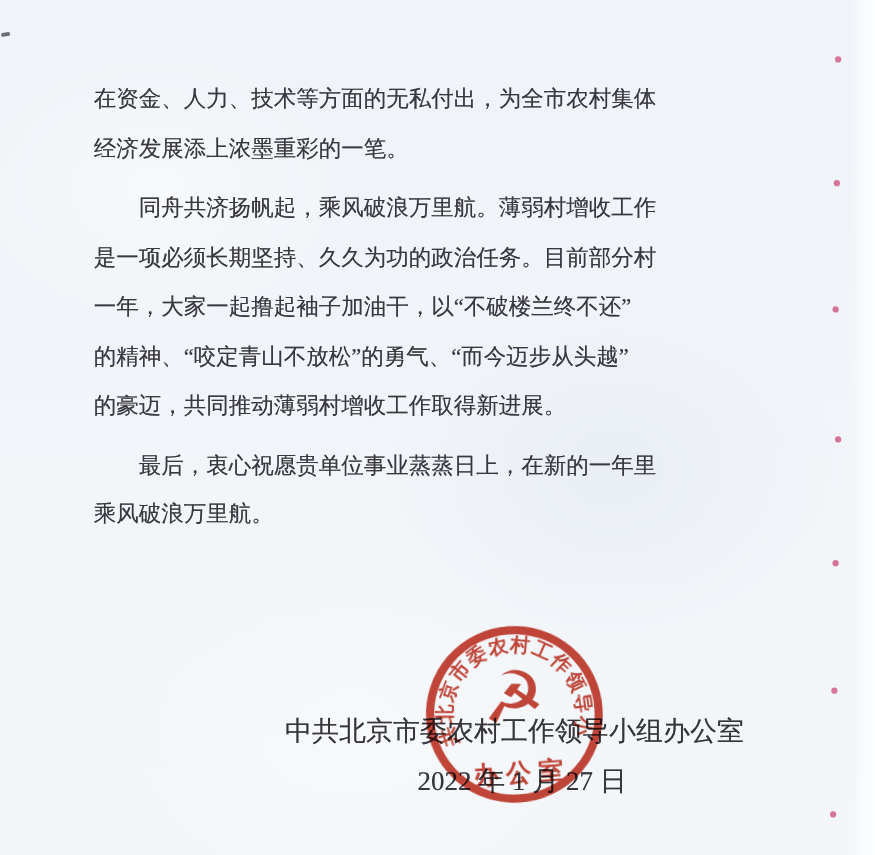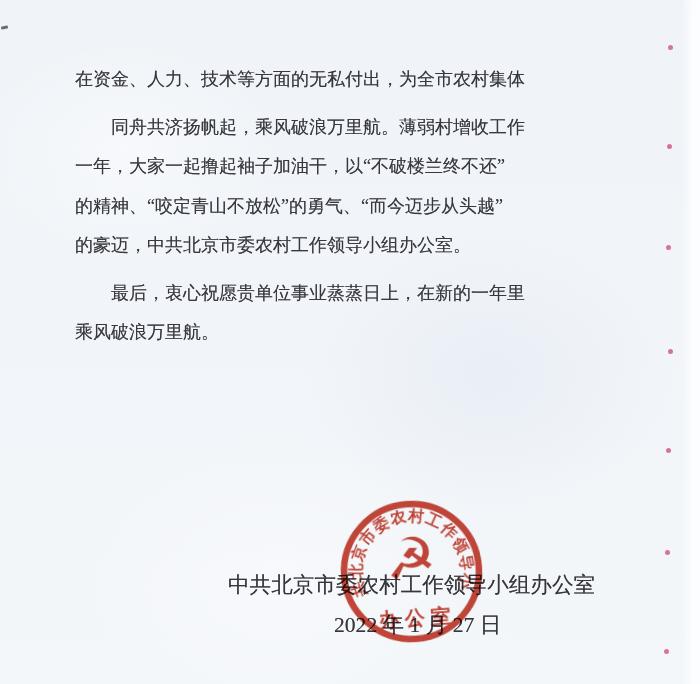--- a/index.html
+++ b/index.html
@@ -62,26 +62,28 @@
 </head>
 <body>
 
 <div class="page">
 
   <div class="right-strip"></div>
 
   <div class="body-text">
     <div class="para">
         <div class="tline">在资金、人力、技术等方面的无私付出，为全市农村集体</div>
+        <div class="tline">经济发展添上浓墨重彩的一笔。</div>
       </div>
     <div class="para">
         <div class="tline">　　同舟共济扬帆起，乘风破浪万里航。薄弱村增收工作</div>
+        <div class="tline">是一项必须长期坚持、久久为功的政治任务。目前部分村</div>
         <div class="tline">一年，大家一起撸起袖子加油干，以“不破楼兰终不还”</div>
         <div class="tline">的精神、“咬定青山不放松”的勇气、“而今迈步从头越”</div>
-        <div class="tline">的豪迈，中共北京市委农村工作领导小组办公室。</div>
+        <div class="tline">的豪迈，共同推动薄弱村增收工作取得新进展。</div>
       </div>
     <div class="para">
         <div class="tline">　　最后，衷心祝愿贵单位事业蒸蒸日上，在新的一年里</div>
         <div class="tline">乘风破浪万里航。</div>
       </div>
   </div>
 
   <div class="signature">中共北京市委农村工作领导小组办公室</div>
 
   <div class="date">2022 年 1 月 27 日</div>

